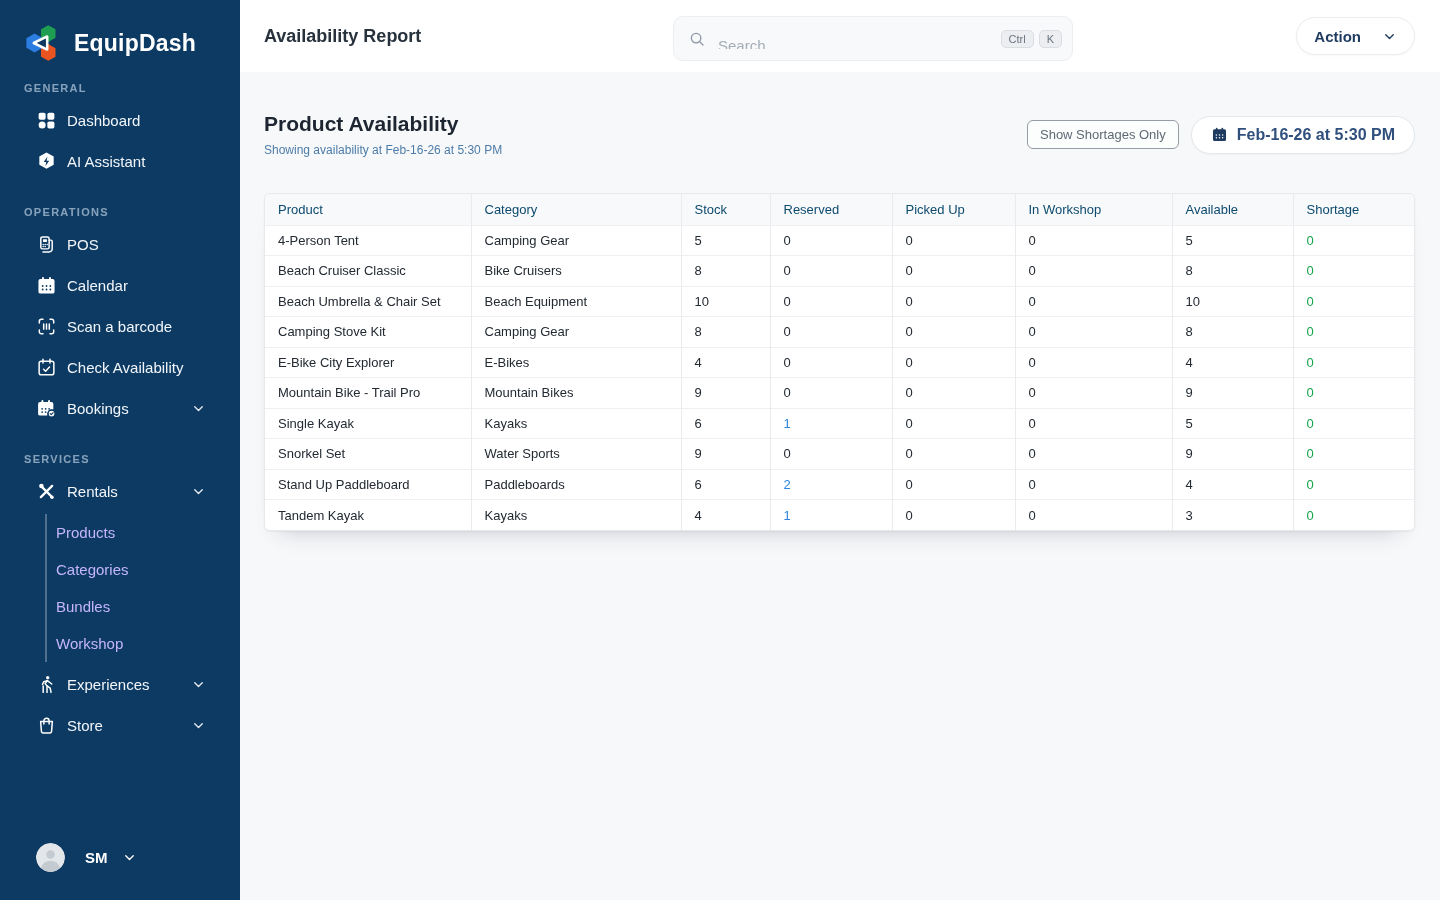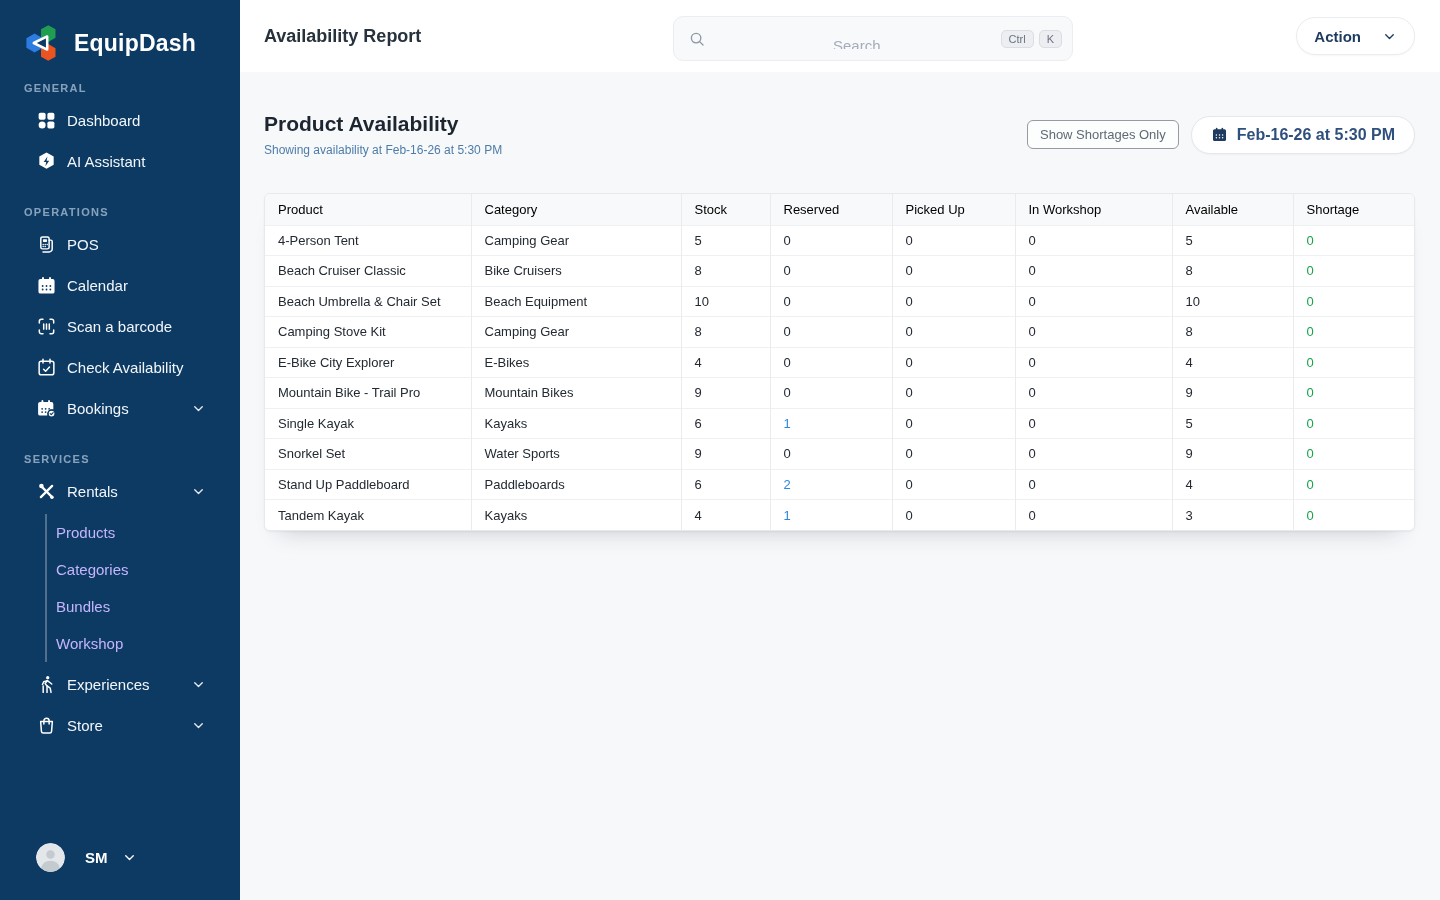--- a/index.html
+++ b/index.html
@@ -29,21 +29,21 @@
   .sidebar-user .chev { width:15px; height:15px; margin-left:14px; color:#fff; }
 
   
   .main { flex:1; display:flex; flex-direction:column; background:#f7f8fa; }
   .topbar { position:relative; height:72px; background:#ffffff; display:flex; align-items:center; }
   .page-title { margin-left:24px; font-size:18px; font-weight:600; color:#28323d; }
   .searchbox { position:absolute; left:433px; top:16px; width:400px; height:45px;
                background:#f8f9fb; border:1px solid #ecedf0; border-radius:10px;
                display:flex; align-items:center; padding:0 10px 0 14px; cursor:text; }
   .searchbox .ic { width:18px; height:18px; color:#8e99a5; margin-right:12px; }
-  .ph-clip { height:11px; overflow:hidden; align-self:center; margin-top:10px; flex:1;text-align:center; }
+  .ph-clip { height:11px; overflow:hidden; align-self:center; margin-top:10px; flex:1; }
   .ph { display:block; font-size:15px; line-height:15px; color:#a4adb7; }
   .kbd { background:#eceef1; border:1px solid #dadde1; border-radius:5px; color:#6a7380;
          font-size:11px; padding:2px 7px; margin-left:5px; }
   .action-btn { position:absolute; right:25px; top:17px; height:38px; padding:0 17px;
                 background:#ffffff; border:1px solid #eaedf0; border-radius:19px;
                 display:flex; align-items:center; gap:21px; cursor:pointer;
                 font-size:15px; font-weight:600; color:var(--navy,#1e3a5f);
                 box-shadow:0 1px 2px rgba(20,40,70,.04); }
   .action-btn .chev { width:15px; height:15px; }
 
@@ -59,21 +59,21 @@
               border-radius:19px; display:flex; align-items:center; gap:9px; cursor:pointer;
               font-size:16px; font-weight:600; color:var(--date-text,#2f4f7d);
               box-shadow:0 1px 2px rgba(20,40,70,.04); }
   .date-btn .ic { width:17px; height:17px; color:#1e3a5f; --cal-dots:#ffffff; }
 
   
   .table-wrap { margin-top:36px; width:1151px; background:#ffffff; border:1px solid #e7e9ec;
                 border-radius:6px; overflow:hidden;
                 box-shadow:0 1px 2px rgba(25,35,50,.05), 0 16px 22px -16px rgba(25,35,50,.22); }
   table { width:100%; border-collapse:collapse; table-layout:fixed; }
-  thead th { height:31px; background:#f8f9fa; font-size:13px; font-weight:400; color:#000000;
+  thead th { height:31px; background:#f8f9fa; font-size:13px; font-weight:400; color:#0c4a6e;
              text-align:left; padding:0 8px 0 13px; }
   tbody td { height:30.5px; font-size:13px; color:#232a32; padding:0 8px 0 13px;
              border-top:1px solid #eef0f2; background:#fff; white-space:nowrap; overflow:hidden; }
   th + th, td + td { border-left:1px solid #e9ebee; }
   td.reserved-pos { color:var(--reserved,#2e86de); cursor:pointer; }
   td.shortage { color:var(--shortage,#17a34a); }
 </style>
 </head>
 <body>
 

